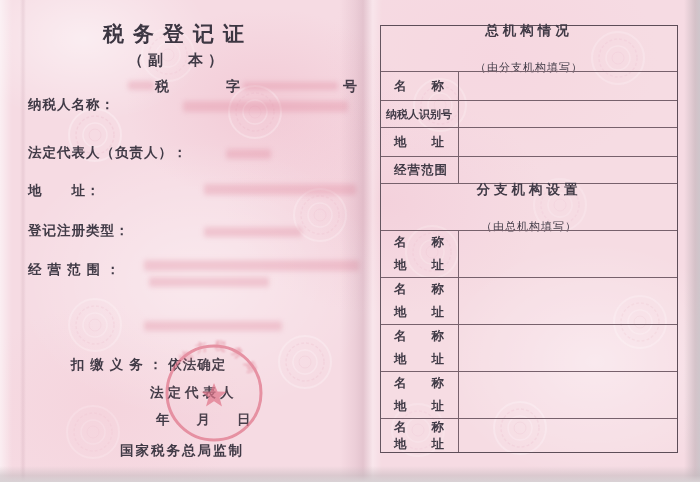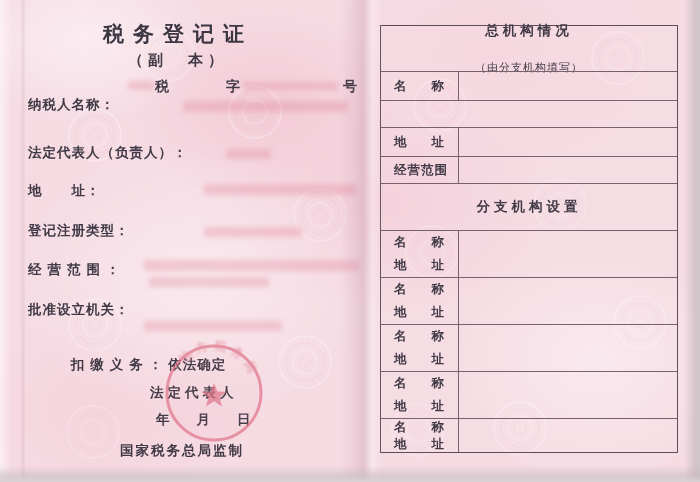--- a/index.html
+++ b/index.html
@@ -101,21 +101,20 @@
 
   <span class="abs taxchar" style="left:155px;">税</span>
   <span class="abs taxchar" style="left:226px;">字</span>
   <span class="abs taxchar" style="left:343px;">号</span>
 
   <div class="abs f-label" style="top:96px;">纳税人名称：</div>
   <div class="abs f-label" style="top:144px;">法定代表人（负责人）：</div>
   <div class="abs f-label" style="top:182px;">地　　址：</div>
   <div class="abs f-label" style="top:222px;">登记注册类型：</div>
   <div class="abs f-label sp6" style="top:261px;">经营范围：</div>
-  <div class="abs f-label" style="top:301px;">批准设立机关：</div>
   <div class="abs f-label sp6" style="top:340px;">
     <span>扣缴义务：</span><span style="letter-spacing:1px;">依法确定</span>
   </div>
 
   <div class="smudge" style="left:128px;top:81px;width:26px;height:9px;"></div>
   <div class="smudge" style="left:243px;top:82px;width:95px;height:8px;"></div>
   <div class="smudge" style="left:183px;top:101px;width:165px;height:11px;"></div>
   <div class="smudge" style="left:226px;top:149px;width:45px;height:10px;"></div>
   <div class="smudge" style="left:204px;top:184px;width:152px;height:11px;"></div>
   <div class="smudge" style="left:204px;top:227px;width:98px;height:10px;"></div>
@@ -145,33 +144,35 @@
     <div class="t-sect" style="height:45px;">
       <div class="big">总机构情况</div>
       <div class="note">（由分支机构填写）</div>
     </div>
 
     <div class="t-row" style="height:28px;">
       <div class="t-lab">名　　称</div>
       <div class="t-val"></div>
     </div>
     <div class="t-row" style="height:26px;">
+      <div class="t-lab small">纳税人识别号</div>
       <div class="t-val"></div>
     </div>
     <div class="t-row" style="height:28px;">
       <div class="t-lab">地　　址</div>
       <div class="t-val"></div>
     </div>
     <div class="t-row" style="height:26px;">
       <div class="t-lab" style="letter-spacing:1px;">经营范围</div>
       <div class="t-val"></div>
     </div>
 
     <div class="t-sect" style="height:46px;">
       <div class="big">分支机构设置</div>
+      <div class="note">（由总机构填写）</div>
     </div>
 
     <div class="t-group" style="height:46px;">
       <div class="g-lab">
         <span>名　　称</span>
         <span>地　　址</span>
       </div>
       <div class="t-val"></div>
     </div>
     <div class="t-group" style="height:46px;">

